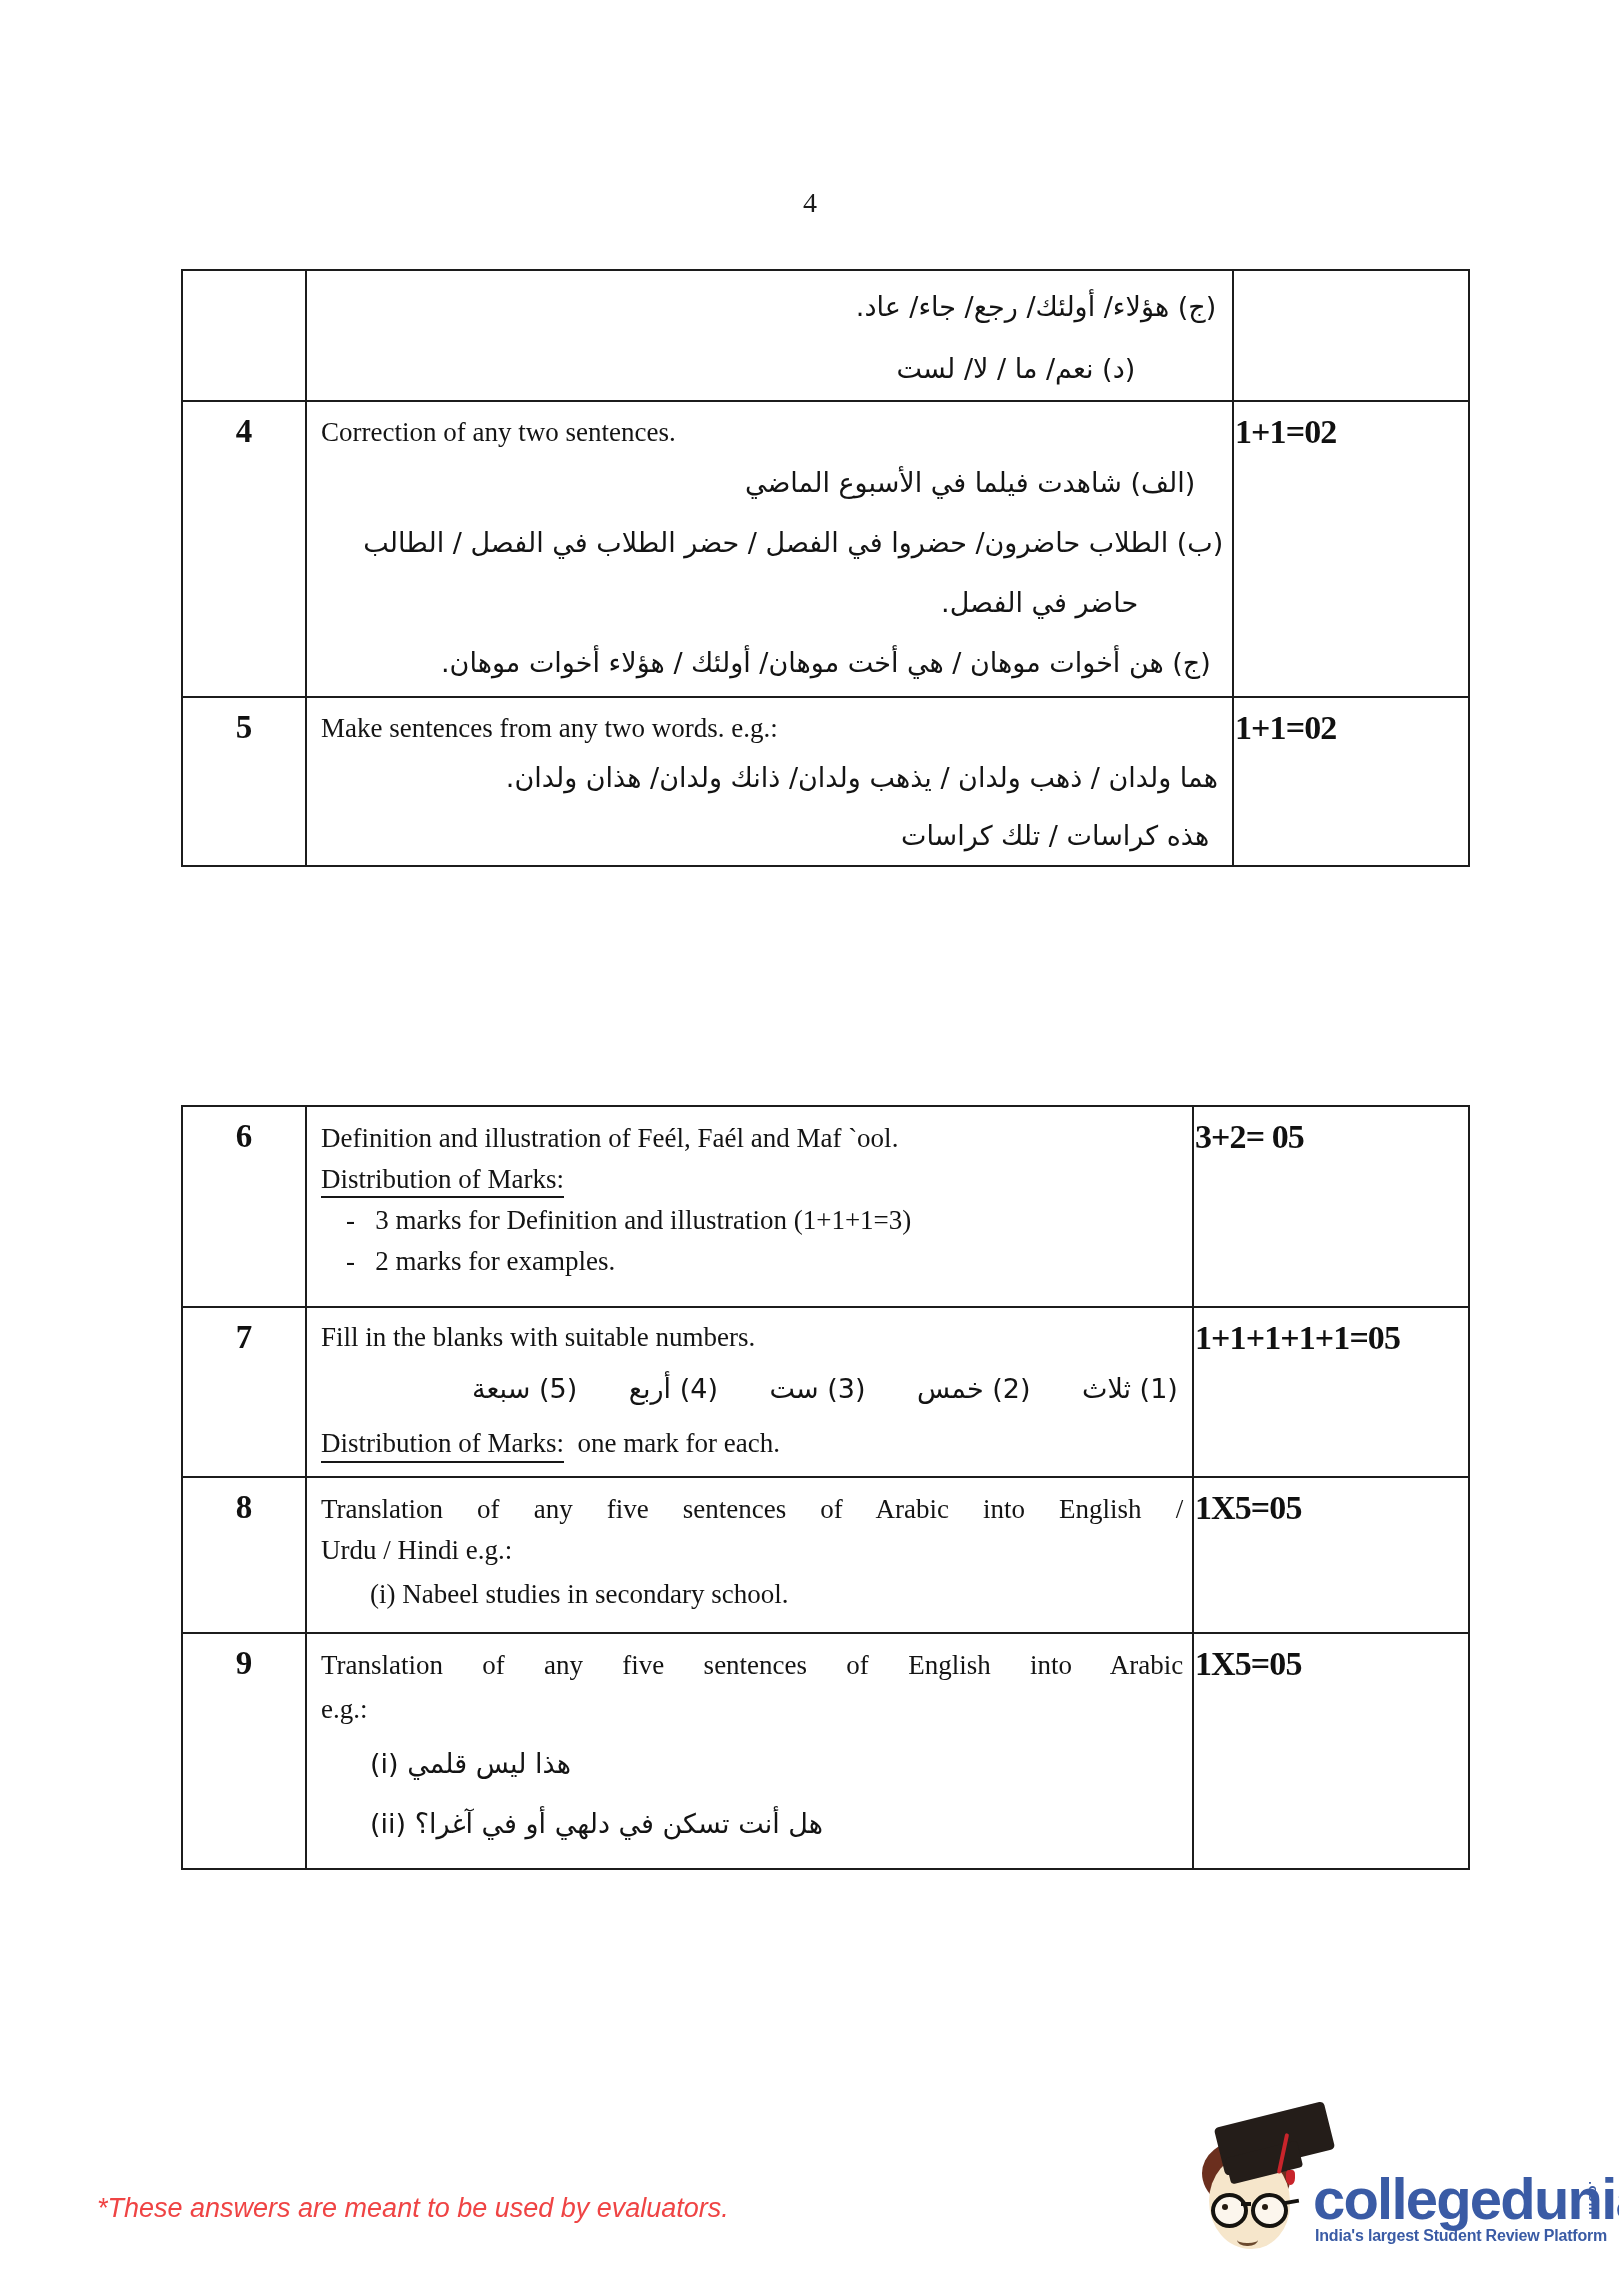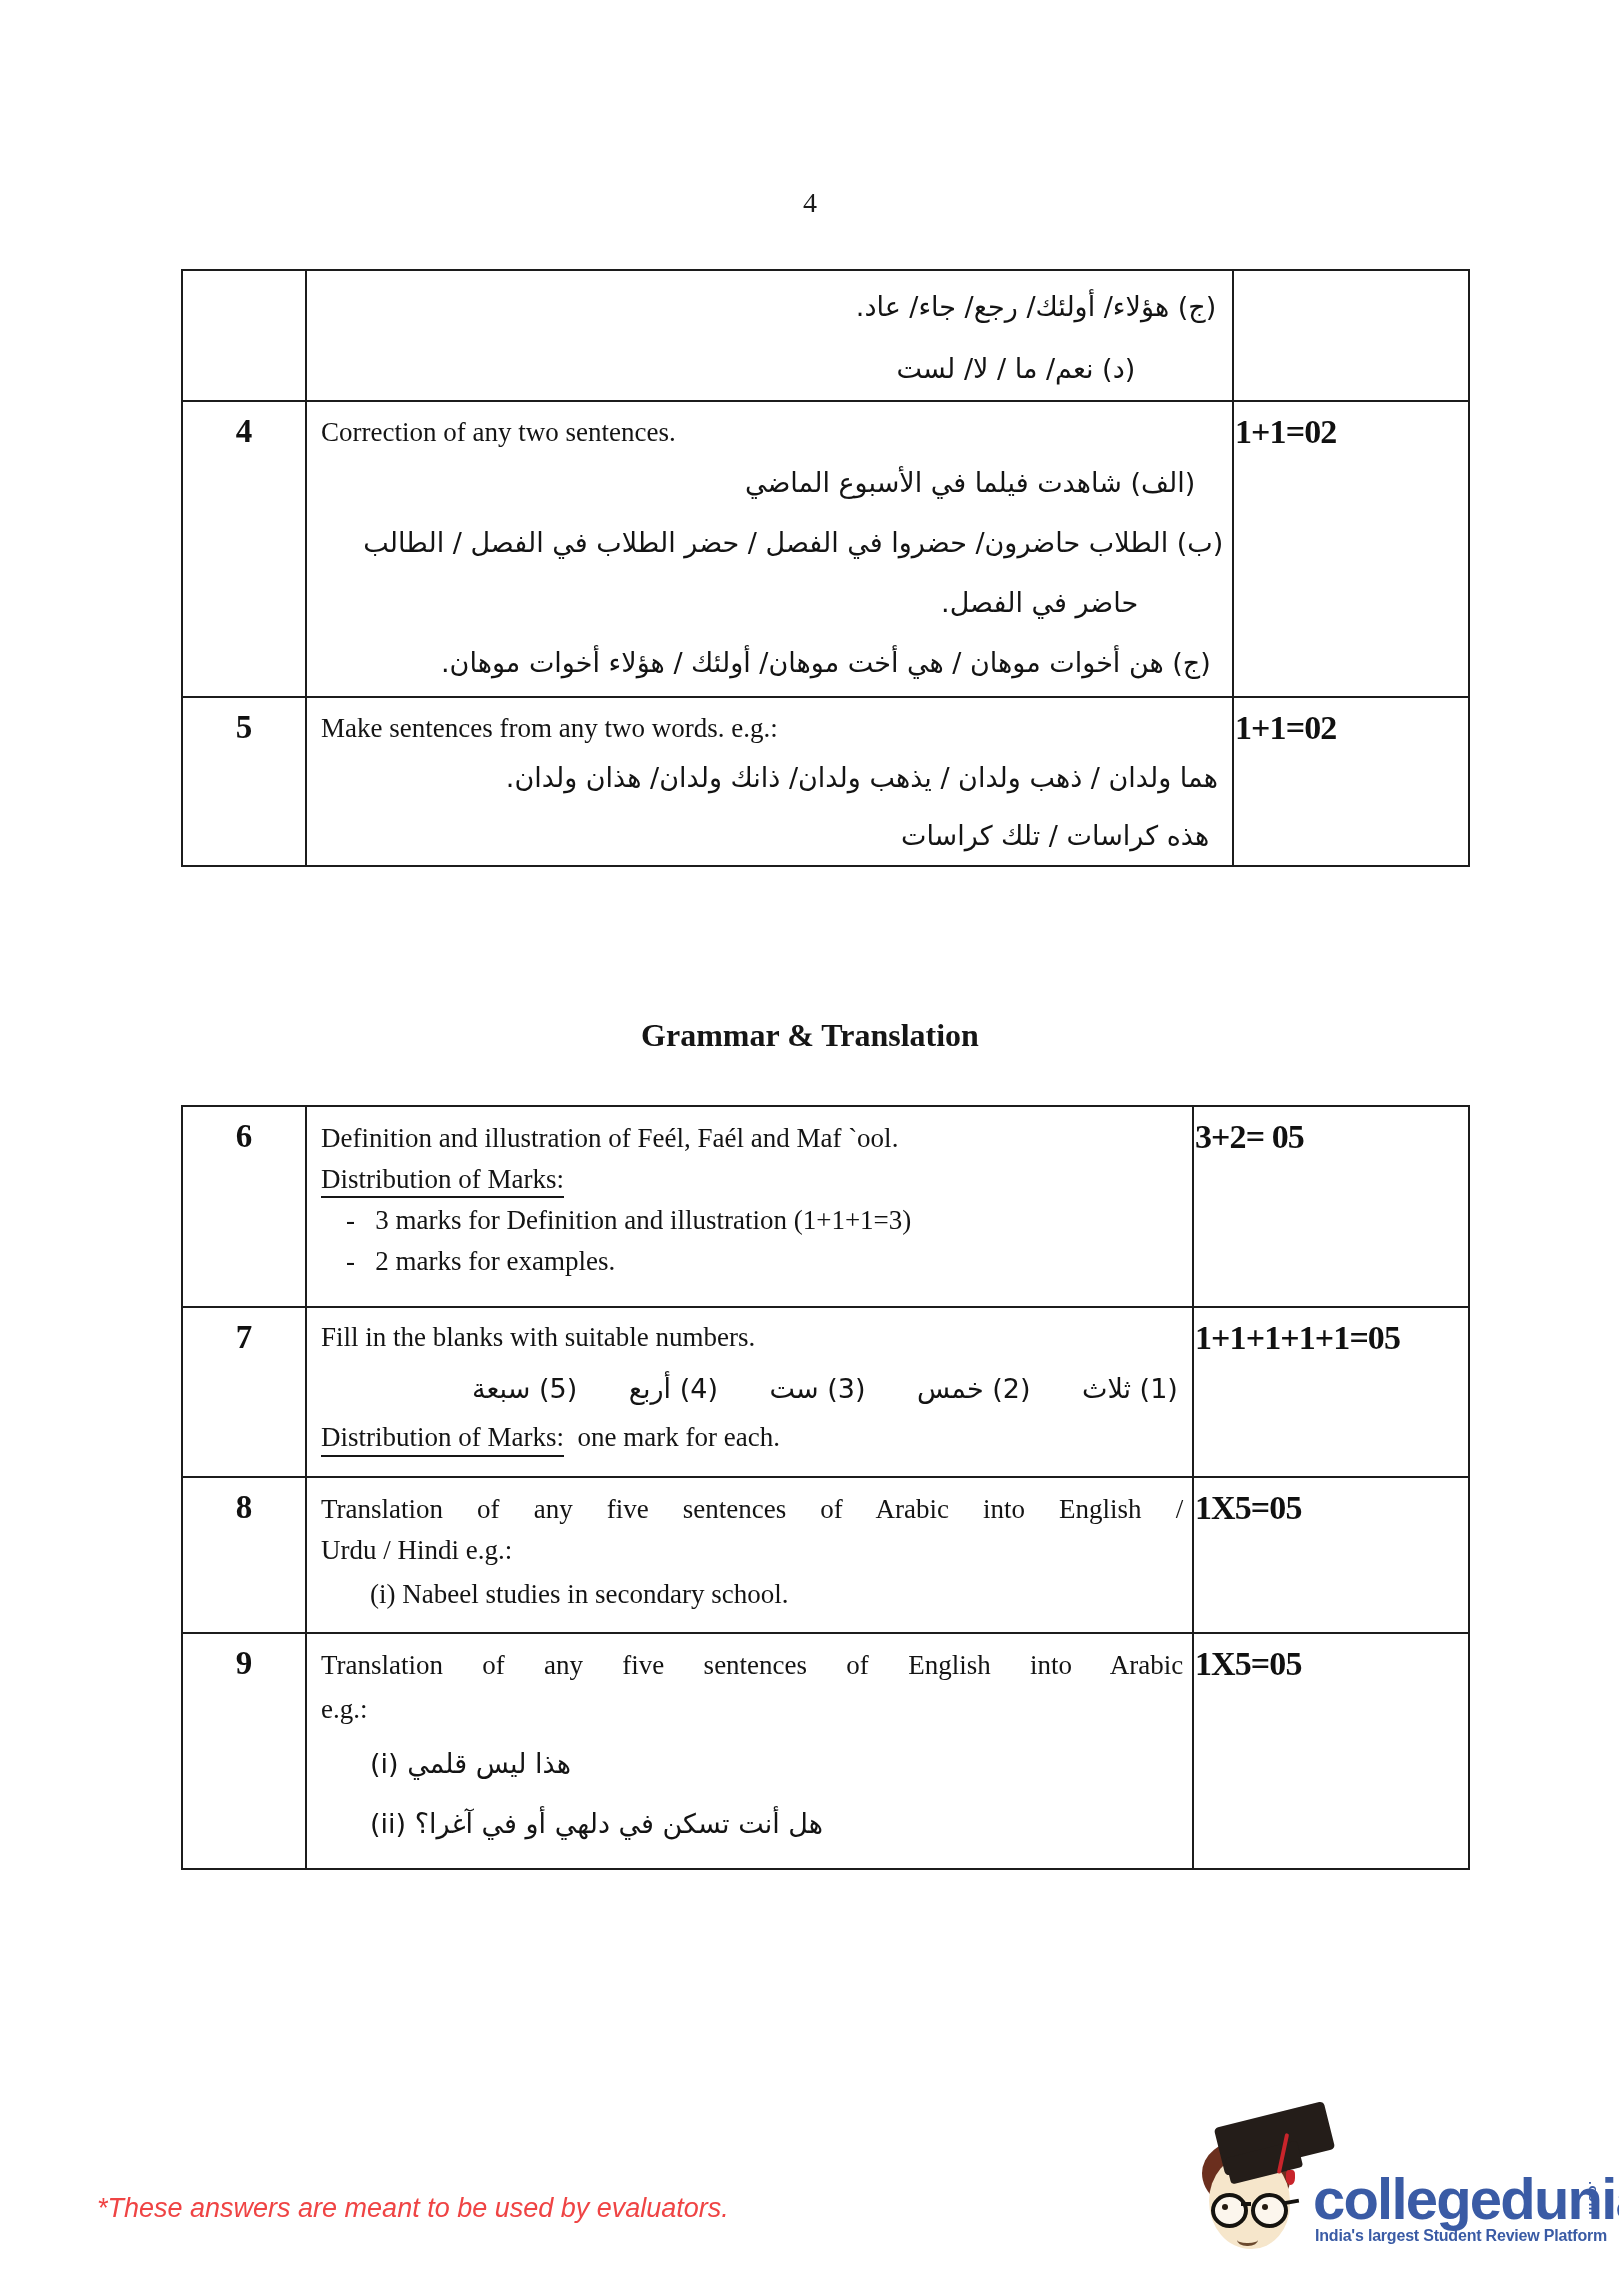--- a/index.html
+++ b/index.html
@@ -151,21 +151,20 @@
       <td class="cc">
         <div class="en title">Make sentences from any two words. e.g.:</div>
         <div class="ar" style="line-height:58px;margin-right:5.3px">هما ولدان / ذهب ولدان / يذهب ولدان/ ذانك ولدان/ هذان ولدان.</div>
         <div class="ar" style="line-height:58px;margin-right:14px">هذه كراسات / تلك كراسات</div>
       </td>
       <td class="cm">1+1=02</td>
     </tr>
   </tbody>
     </table>
 
-  <div class="sec" id="sec2">Grammar &amp; Translation</div>
 
   <table class="qt" id="table2">
     <colgroup>
         <col style="width:124px">
         <col style="width:887px">
         <col style="width:276px">
       </colgroup>
     <tbody>
         <tr style="height:201px">
       <td class="cno">6</td>
@@ -175,21 +174,21 @@
         <div class="en pre" style="padding-left:25px">-   3 marks for Definition and illustration (1+1+1=3)</div>
         <div class="en pre" style="padding-left:25px">-   2 marks for examples.</div>
       </td>
       <td class="cm">3+2= 05</td>
     </tr>
     <tr style="height:170px">
       <td class="cno">7</td>
       <td class="cc">
         <div class="en" style="margin-top:7px">Fill in the blanks with suitable numbers.</div>
         <div class="ar pre" style="line-height:55px;margin-top:3.5px;margin-right:5.3px">(1) ثلاث      (2) خمس      (3) ست      (4) أربع      (5) سبعة</div>
-        <div class="en pre" style="margin-top:1px"><span class="ul">Distribution of Marks:</span><span>  one mark for each.</span></div>
+        <div class="en pre" style="margin-top:7px"><span class="ul">Distribution of Marks:</span><span>  one mark for each.</span></div>
       </td>
       <td class="cm">1+1+1+1+1=05</td>
     </tr>
     <tr style="height:156px">
       <td class="cno">8</td>
       <td class="cc">
         <div class="en just" style="margin-top:8.8px">Translation of any five sentences of Arabic into English /</div>
         <div class="en">Urdu / Hindi e.g.:</div>
         <div class="en" style="margin-top:3.5px;padding-left:49px">(i) Nabeel studies in secondary school.</div>
       </td>

